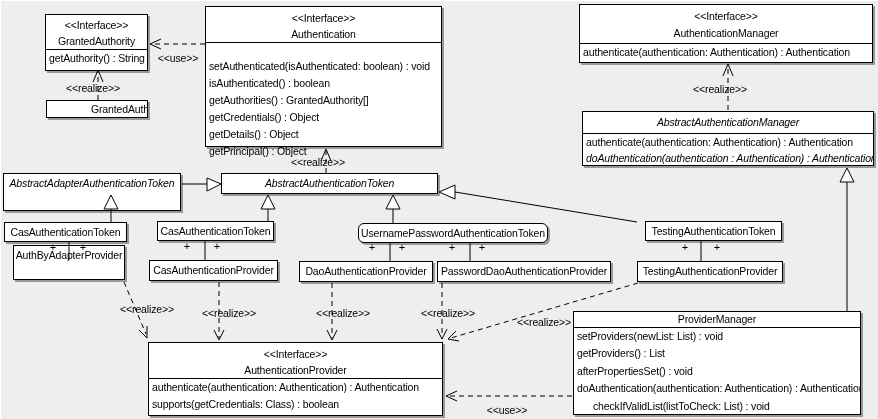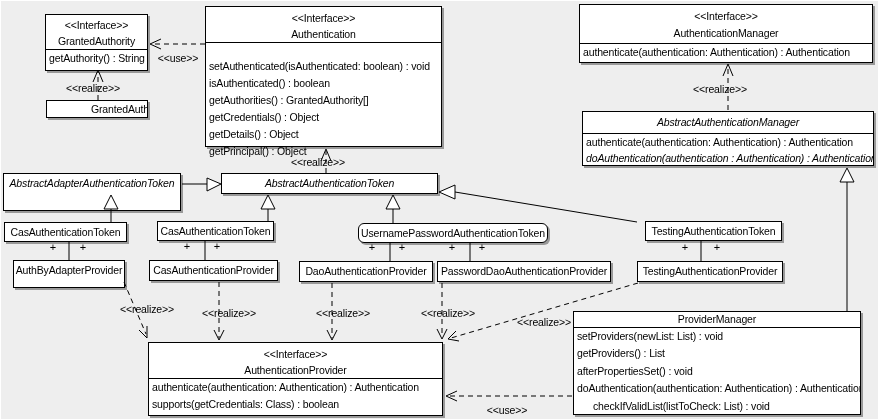--- a/index.html
+++ b/index.html
@@ -118,21 +118,21 @@
         <div class="cname">UsernamePasswordAuthenticationToken</div>
       </div>
   </div>
 
   <div class="box one" style="left:636px;top:220px;width:137px;height:20px;margin-left:8px;">
     <div class="head">
         <div class="cname">TestingAuthenticationToken</div>
       </div>
   </div>
 
-  <div class="box one" style="left:12px;top:259px;width:112px;height:28px;">
+  <div class="box one" style="left:12px;top:244px;width:112px;height:35px;">
     <div class="head">
         <div class="cname">AuthByAdapterProvider</div>
       </div>
   </div>
 
   <div class="box one" style="left:148px;top:259px;width:129px;height:21px;">
     <div class="head">
         <div class="cname">CasAuthenticationProvider</div>
       </div>
   </div>

